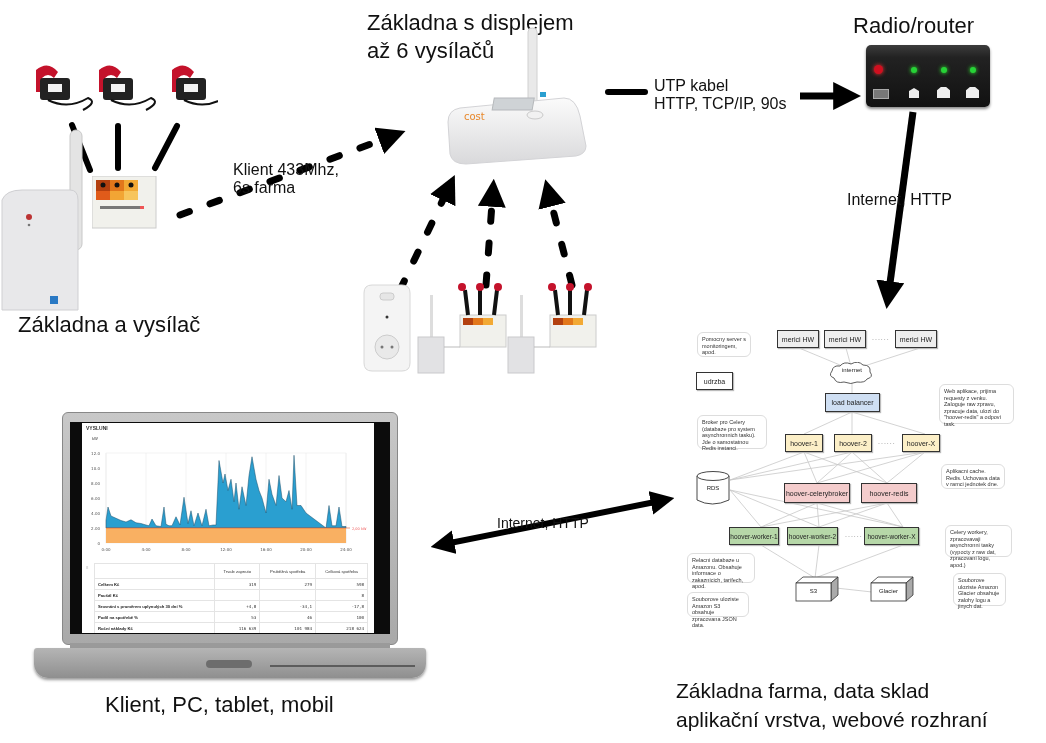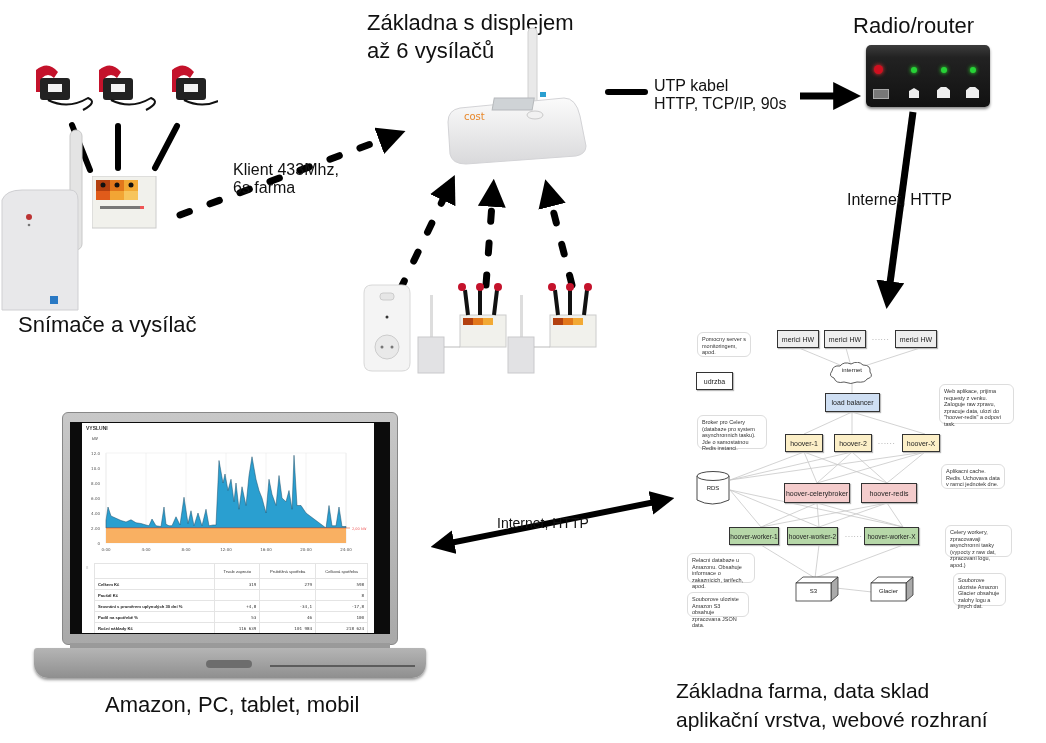--- a/index.html
+++ b/index.html
@@ -148,21 +148,21 @@
     <rect x="32" y="4" width="14" height="11" fill="#f2a934"></rect>
     <rect x="4" y="15" width="14" height="9" fill="#e05b1a"></rect>
     <rect x="18" y="15" width="14" height="9" fill="#f2a534"></rect>
     <rect x="32" y="15" width="14" height="9" fill="#f7c55d"></rect>
     <circle cx="11" cy="9" r="2.5" fill="#111"></circle>
       <circle cx="25" cy="9" r="2.5" fill="#111"></circle>
       <circle cx="39" cy="9" r="2.5" fill="#111"></circle>
     <rect x="8" y="30" width="40" height="3" fill="#777"></rect>
     <rect x="48" y="30" width="4" height="3" fill="#e55"></rect>
   </svg>
-  <div class="abs big-label" style="left:18px;top:311px">Snímače a vysílač</div>
+  <div class="abs big-label" style="left:18px;top:311px">Základna a vysílač</div>
 </div>
 
 <div class="abs big-label" style="left:367px;top:9px">Základna s displejem</div>
 <div class="abs big-label" style="left:367px;top:37px">až 6 vysílačů</div>
 <svg class="abs" style="left:440px;top:20px" width="160" height="150">
   <defs>
     <linearGradient id="bg1" x1="0" y1="0" x2="0" y2="1">
       <stop offset="0" stop-color="#fbfbfb"></stop>
         <stop offset="1" stop-color="#d9d9db"></stop>
     </linearGradient>
@@ -310,21 +310,21 @@
           <td class="num">218 624</td>
         </tr>
       </tbody>
     </table>
   </div>
   <div class="laptop-hinge"></div>
   <div class="laptop-base"></div>
   <div class="laptop-notch"></div>
   <div class="laptop-slot"></div>
 </div>
-<div class="abs big-label" style="left:105px;top:691px">Amazon, PC, tablet, mobil</div>
+<div class="abs big-label" style="left:105px;top:691px">Klient, PC, tablet, mobil</div>
 
 <div class="abs conn-label" style="left:497px;top:514px;font-size:14px">Internet, HTTP</div>
 
 <div>
   <div class="sbox hw" style="left:777px;top:330px;width:42px;height:18px">merici HW</div>
   <div class="sbox hw" style="left:824px;top:330px;width:42px;height:18px">merici HW</div>
   <div class="dots" style="left:872px;top:334px">......</div>
   <div class="sbox hw" style="left:895px;top:330px;width:42px;height:18px">merici HW</div>
 
   <svg class="abs" style="left:828px;top:362px" width="48" height="22">

